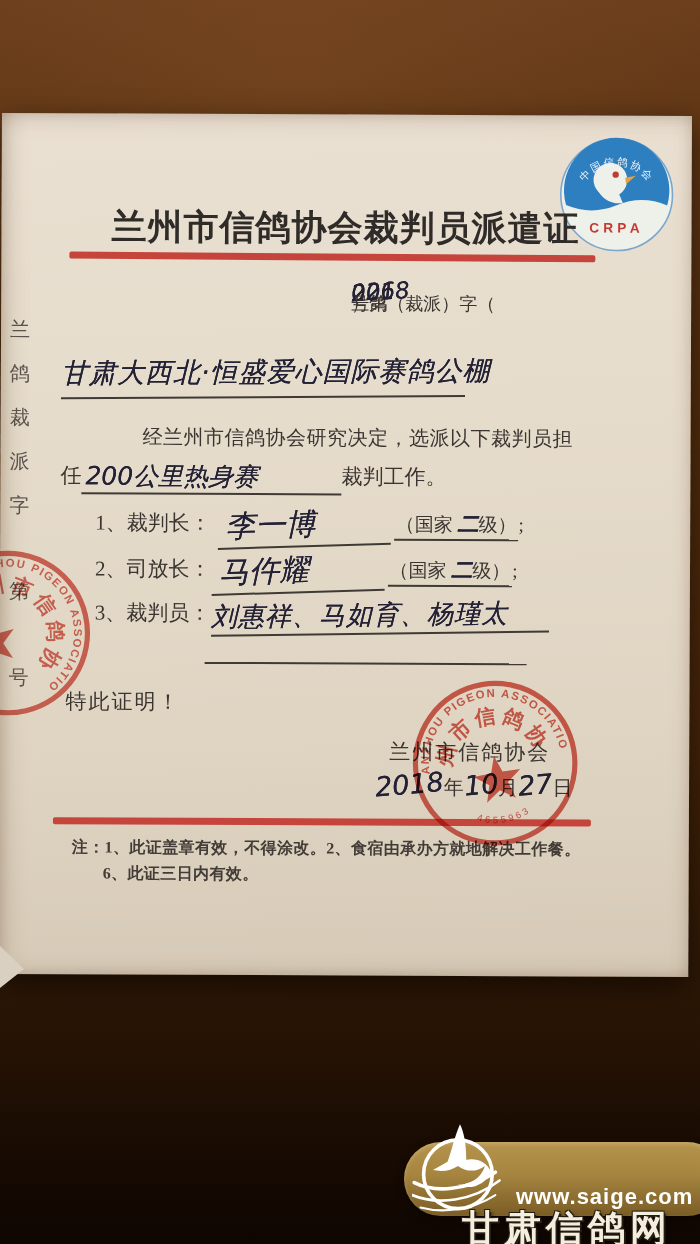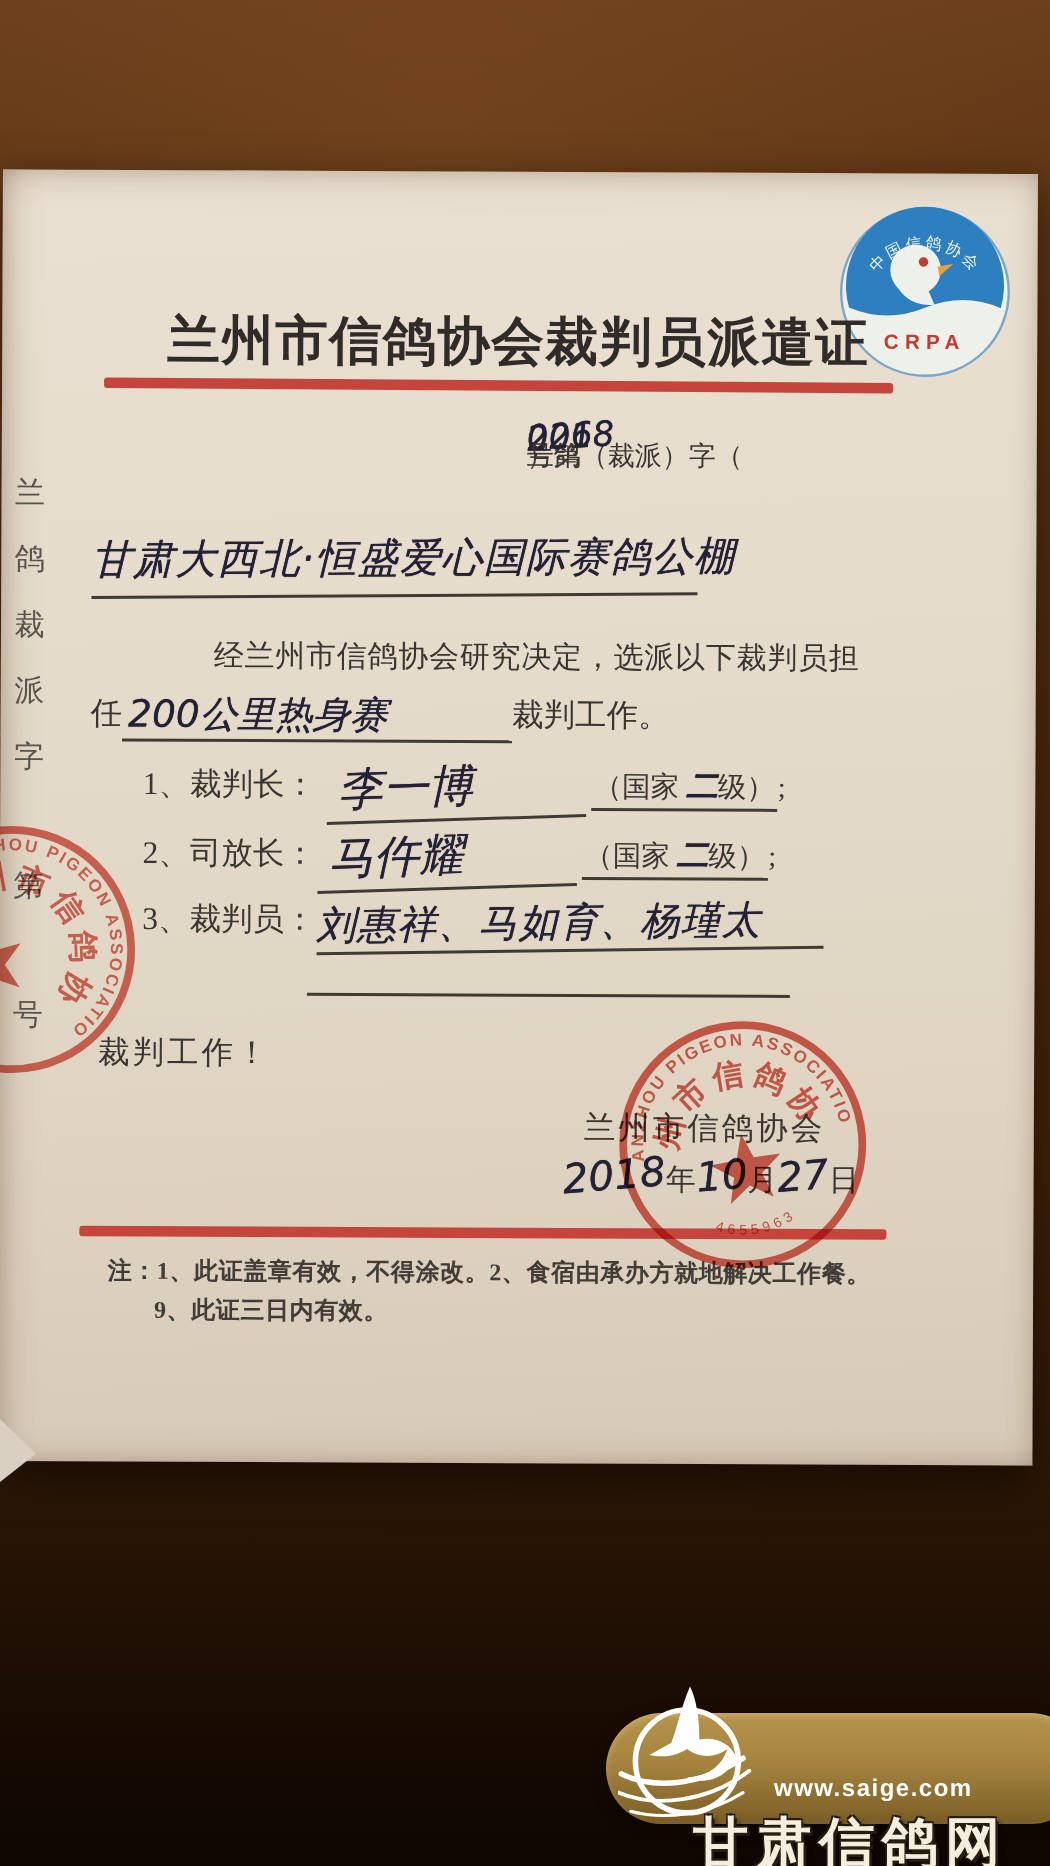--- a/index.html
+++ b/index.html
@@ -71,21 +71,21 @@
   .corner{position:absolute;left:0;top:946px;width:24px;height:42px;background:#d9d0c1;
      clip-path:polygon(0 0,100% 55%,0 100%);}
   
   .badge{position:absolute;left:398px;top:1118px;width:312px;height:100px;}
   .badge-bg{position:absolute;left:6px;top:24px;width:320px;height:74px;border-radius:37px;
      background:linear-gradient(180deg,#b6944d 0%,#a5843f 45%,#8a6b2e 80%,#7a5d26 100%);
      box-shadow:inset 0 2px 4px rgba(255,240,200,.25), 0 3px 10px rgba(0,0,0,.4);}
   .badge-logo{position:absolute;left:14px;top:-2px;width:96px;height:104px;}
   .badge-name{position:absolute;left:116px;top:28px;font-size:33px;font-weight:bold;color:#fff;
      letter-spacing:3px;font-family:"Liberation Sans",sans-serif;text-shadow:0 1px 2px rgba(60,40,0,.4);white-space:nowrap;}
-  .badge-url{position:absolute;left:118px;top:66px;font-size:16px;font-weight:bold;color:#fff;
+  .badge-url{position:absolute;left:118px;top:66px;font-size:22px;font-weight:bold;color:#fff;
      font-family:"Liberation Sans",sans-serif;letter-spacing:1px;white-space:nowrap;}
   .footer-wm{position:absolute;left:462px;top:1204px;font-size:37px;font-weight:bold;
      font-family:"Liberation Sans",sans-serif;color:#f4eede;letter-spacing:5px;white-space:nowrap;
      text-shadow:2px 2px 0 #241d10,-1px -1px 0 #241d10,1px -1px 0 #241d10,-1px 1px 0 #241d10,3px 3px 4px rgba(0,0,0,.6);}
 </style>
 </head>
 <body>
 
 <div class="photo">
 
@@ -144,30 +144,30 @@
       <span class="lbl">2、</span><span class="lbl">司放长：</span><span class="uline name1 hw nm">马仵耀</span>
       <span class="uline grade"><span style="position:static">（国家 </span><span class="hw lvl">二</span><span style="position:static">级）</span></span><span class="semi">;</span>
     </div>
 
     <div class="role row3">
       <span class="lbl">3、</span><span class="lbl">裁判员：</span><span class="uline name3 hw">刘惠祥、马如育、杨瑾太</span>
     </div>
 
     <div class="line4"></div>
 
-    <div class="attest printed">裁判工作！</div>
+    <div class="attest printed">特此证明！</div>
     <div class="issuer printed">兰州市信鸽协会</div>
 
     <div class="dateline">
       <span class="hw hwd" style="position:static">2018</span><span style="position:static">年</span><span class="hw hwd" style="position:static">10</span><span style="position:static">月</span><span class="hw hwd" style="position:static">27</span><span style="position:static">日</span>
     </div>
 
     <div class="rule rule2"></div>
     <div class="note note1">注：1、此证盖章有效，不得涂改。2、食宿由承办方就地解决工作餐。</div>
-    <div class="note note2">9、此证三日内有效。</div>
+    <div class="note note2">6、此证三日内有效。</div>
 
     <svg class="seal seal-main" viewBox="0 0 170 170">
       <circle cx="85" cy="85" r="77" fill="none" stroke="#d64b3d" stroke-width="5"></circle>
       <defs>
         <path id="sealArcA" d="M 21,85 A 64,64 0 0 1 149,85" fill="none"></path>
         <path id="sealArcCnA" d="M 43,88 A 42,42 0 0 1 127,88" fill="none"></path>
         <path id="sealArcBtmA" d="M 29,100 A 58,58 0 0 0 141,100" fill="none"></path>
       </defs>
       <text font-size="11" fill="#d64b3d" letter-spacing="1.5" font-family="Liberation Sans, sans-serif" font-weight="bold">
         <textPath href="#sealArcA" startOffset="50%" text-anchor="middle">LANZHOU PIGEON ASSOCIATION</textPath>

